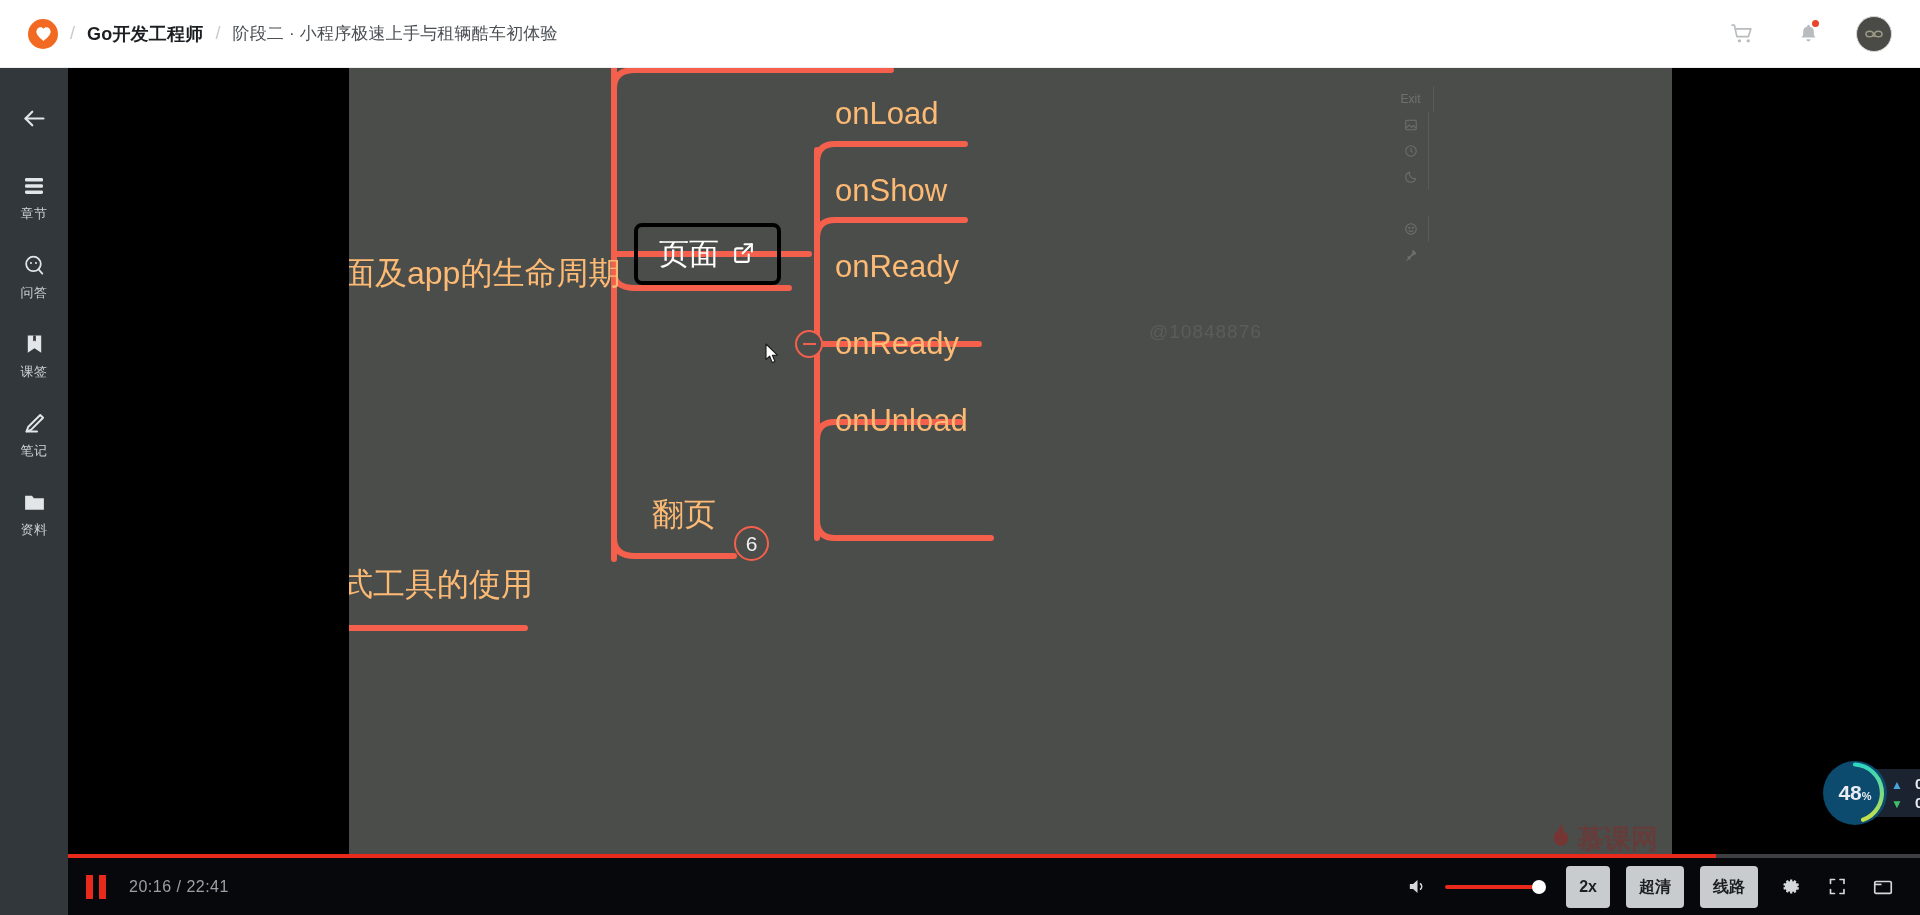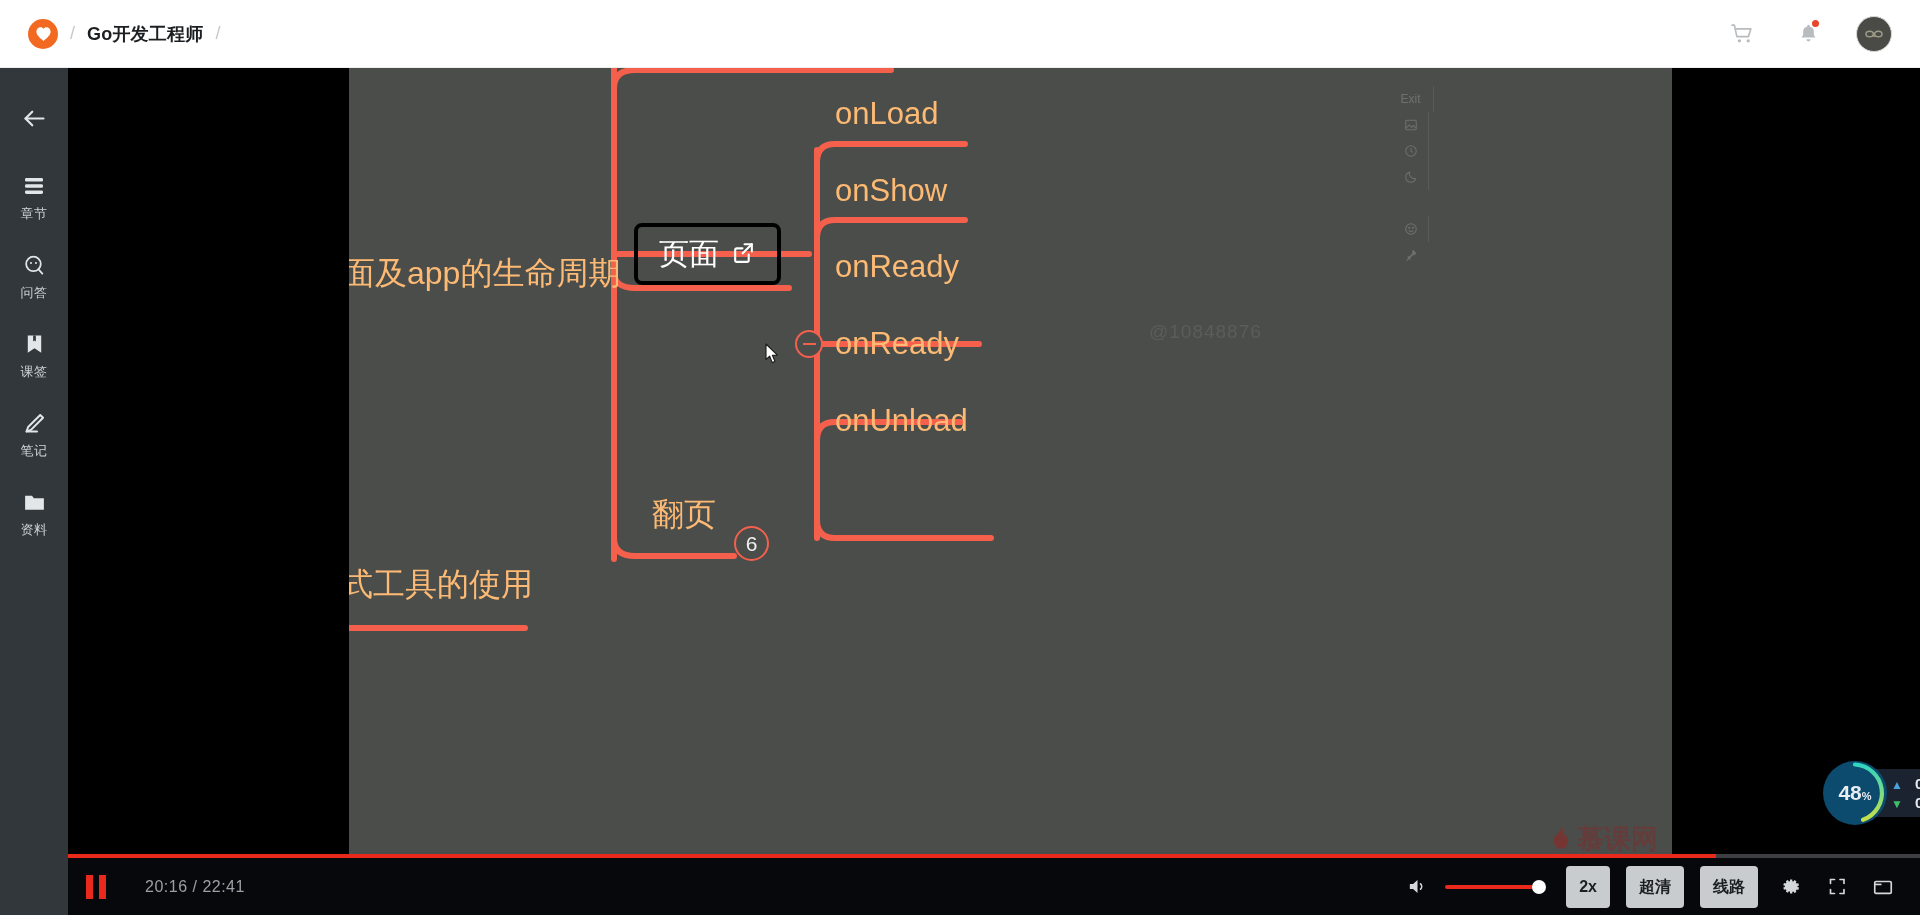--- a/index.html
+++ b/index.html
@@ -102,21 +102,21 @@
     color: #f0f0f0; font-size: 21px;
   }
   .cursor-arrow { position: absolute; left: 416px; top: 275px; }
 
   .wm-id {
     position: absolute; left: 800px; top: 253px;
     font-size: 19px; color: #5b5d5a; letter-spacing: 1px;
   }
   .wm-imooc {
     position: absolute; right: 14px; bottom: 6px;
-    display: flex; align-items: flex-end; gap: 6px;
+    display: flex; align-items: flex-start; gap: 6px;
     color: #6a3a38; font-size: 27px; font-weight: bold; opacity: .85;
   }
 
   
   .mini-toolbar {
     position: absolute; left: 1320px; top: 18px;
     display: flex; align-items: center; gap: 0;
     opacity: .22;
     flex-direction: column;
   }
@@ -141,21 +141,21 @@
   .progress {
     position: absolute; left: 68px; bottom: 57px; width: 1852px; height: 4px;
     background: #3d3f42;
   }
   .progress .played { height: 4px; background: #e8291c; }
   .pause-btn {
     width: 26px; height: 24px; margin-left: 18px;
     display: flex; gap: 6px; align-items: center; cursor: pointer;
   }
   .pause-btn i { width: 7px; height: 24px; background: #e8291c; display: block; }
-  .time-txt { color: #9aa0a6; font-size: 16px; margin-left: 33px; letter-spacing: .5px; }
+  .time-txt { color: #9aa0a6; font-size: 16px; margin-left: 17px; letter-spacing: .5px; }
   .ctrl-spacer { flex: 1 1 auto; }
   .vol-icon { color: #d5d8da; margin-right: 16px; display: flex; align-items: center; }
   .vol-track {
     width: 95px; height: 4px; background: #e8291c; border-radius: 2px;
     position: relative; margin-right: 26px; cursor: pointer;
   }
   .vol-knob {
     position: absolute; right: -6px; top: -5px;
     width: 14px; height: 14px; border-radius: 50%; background: #ffffff;
   }
@@ -203,20 +203,21 @@
 
   <div class="header">
     <div class="brand-logo">
       <svg width="19" height="19" viewBox="0 0 24 24">
         <path d="M12 21.5 C6.5 17 3 13.5 3 9.6 C3 6.4 5.4 4 8.4 4 C10 4 11.3 4.8 12 5.9 C12.7 4.8 14 4 15.6 4 C18.6 4 21 6.4 21 9.6 C21 13.5 17.5 17 12 21.5 Z" fill="#ffffff"></path>
       </svg>
     </div>
     <span class="crumb-sep">/</span>
     <span class="crumb-strong">Go开发工程师</span>
     <span class="crumb-sep">/</span>
+    <span class="crumb-plain">阶段二 · 小程序极速上手与租辆酷车初体验</span>
 
     <div class="header-spacer"></div>
 
     <div class="hdr-icon">
       <svg width="25" height="25" viewBox="0 0 24 24" fill="none" stroke="#b9bcbf" stroke-width="1.6" stroke-linecap="round" stroke-linejoin="round">
         <path d="M2 4h2.2l2.4 11h11l2.4-7.4H6"></path>
         <circle cx="9" cy="19" r="1.6" fill="#b9bcbf" stroke="none"></circle>
         <circle cx="17.5" cy="19" r="1.6" fill="#b9bcbf" stroke="none"></circle>
       </svg>
     </div>

